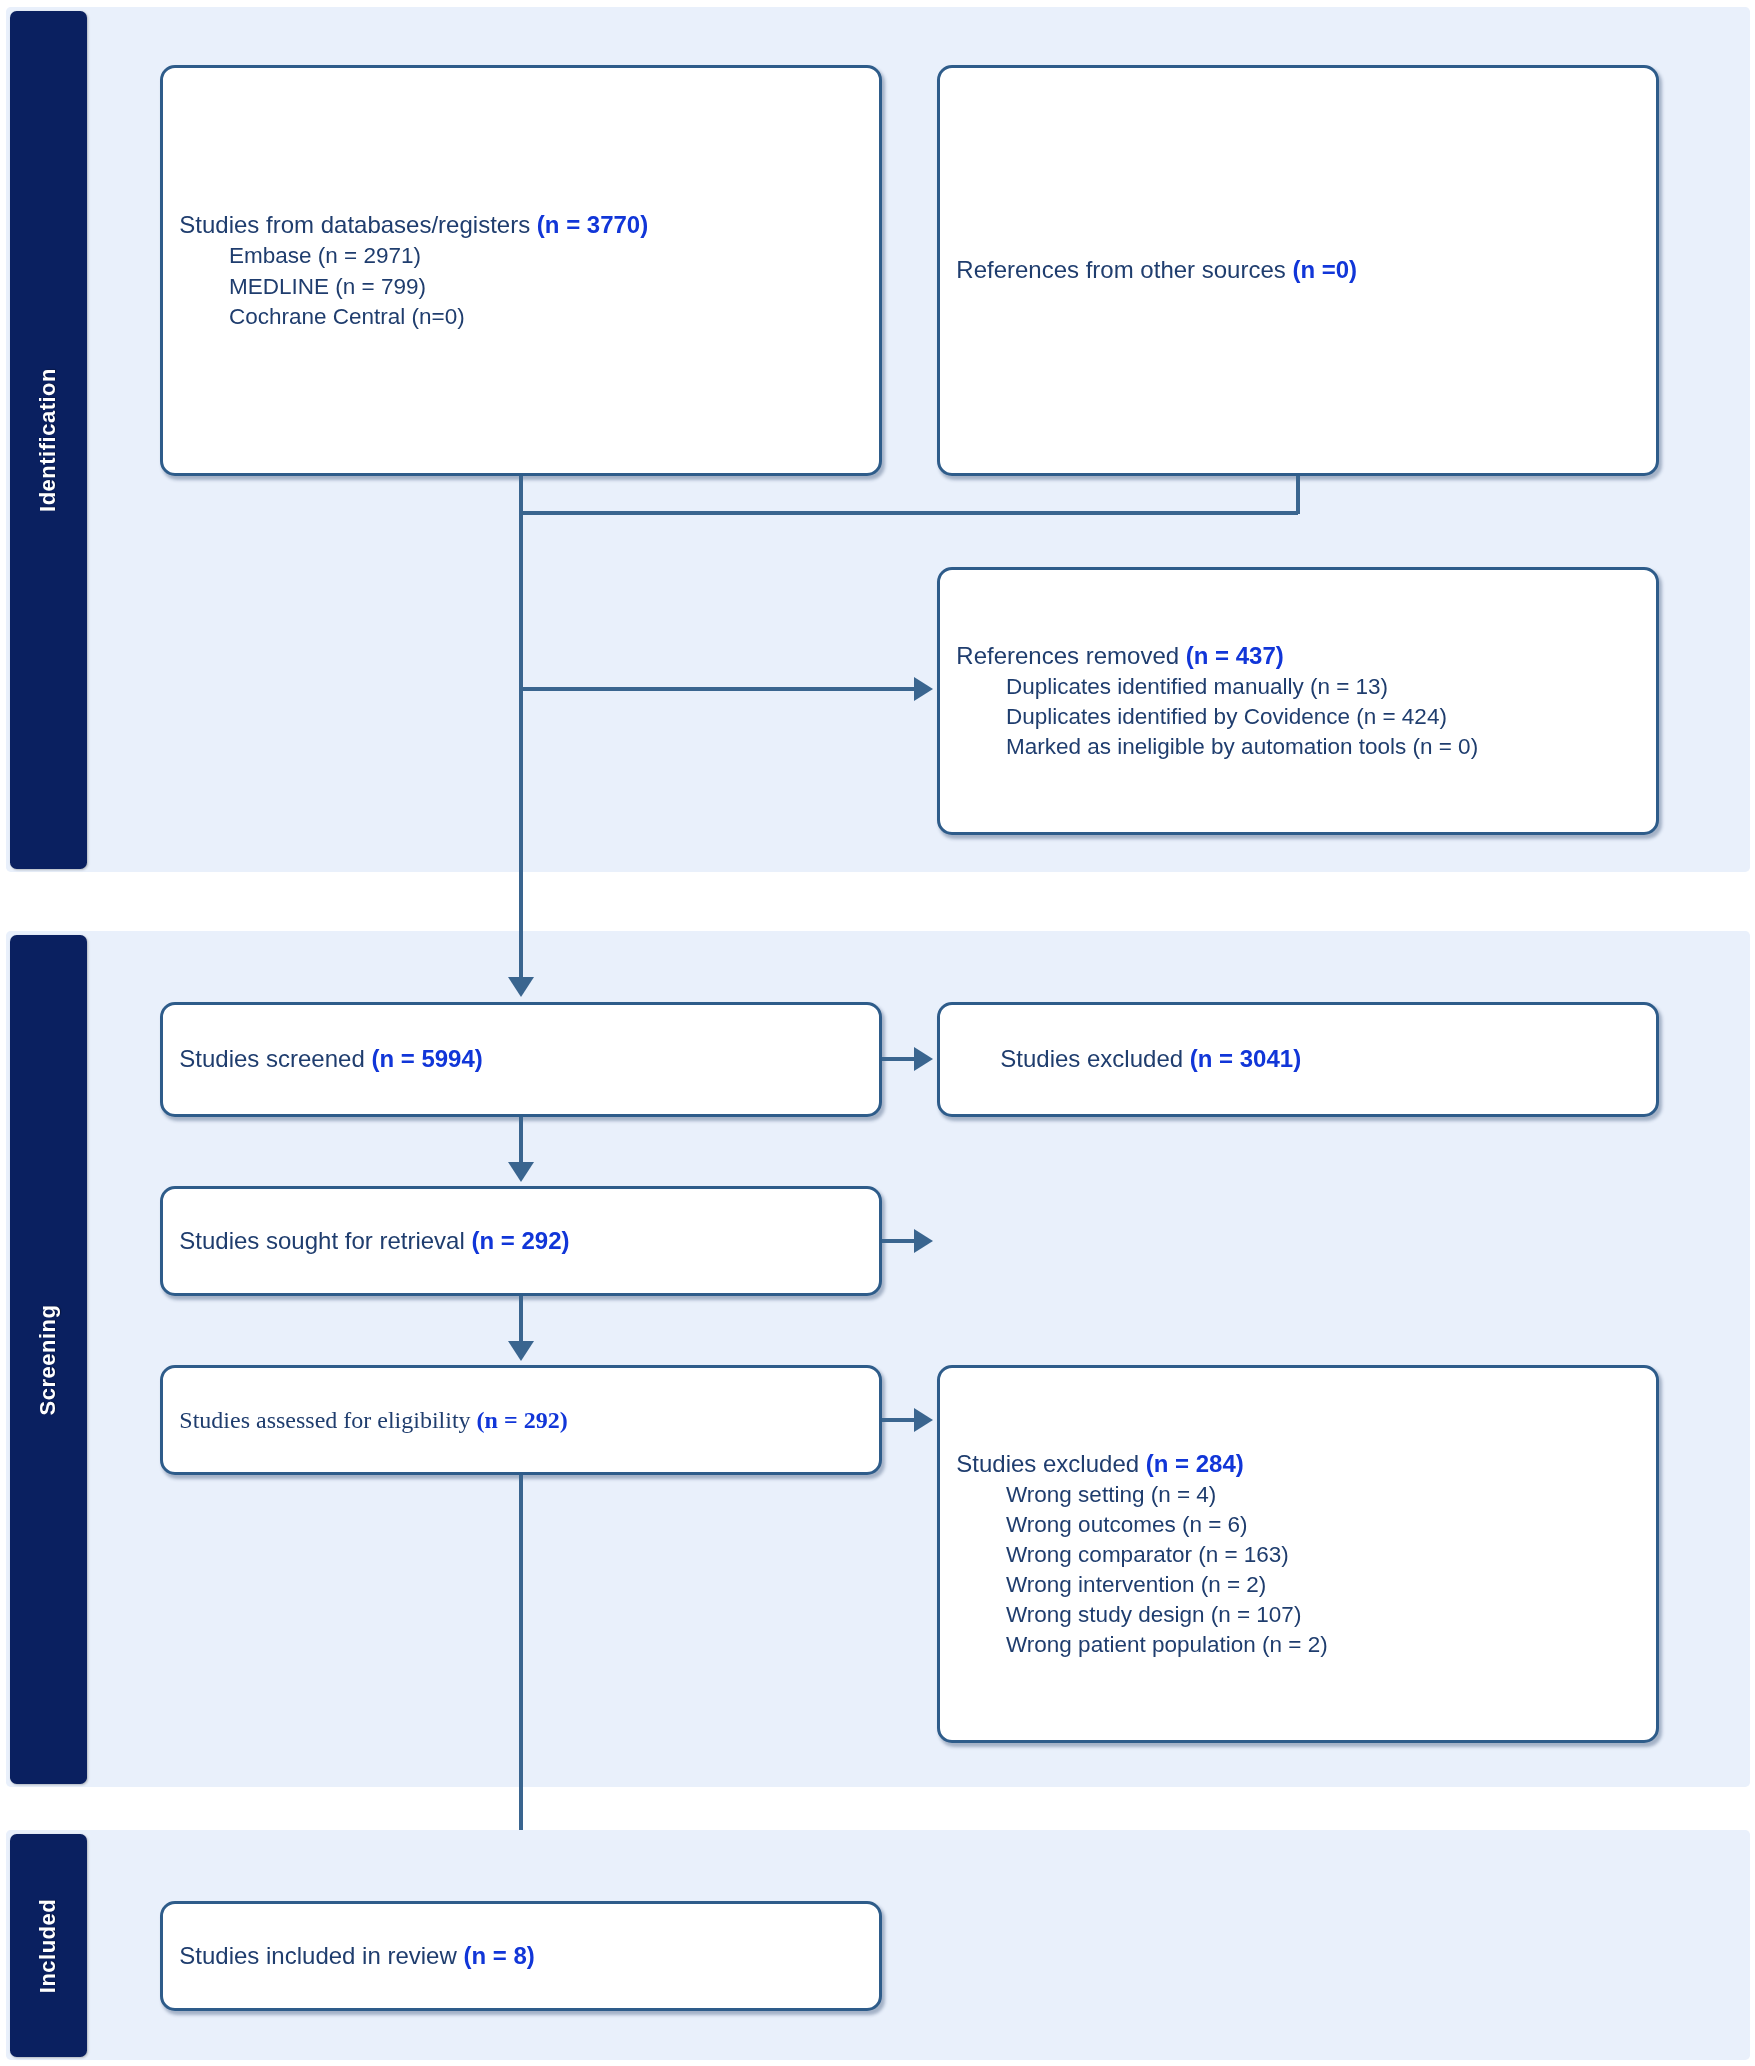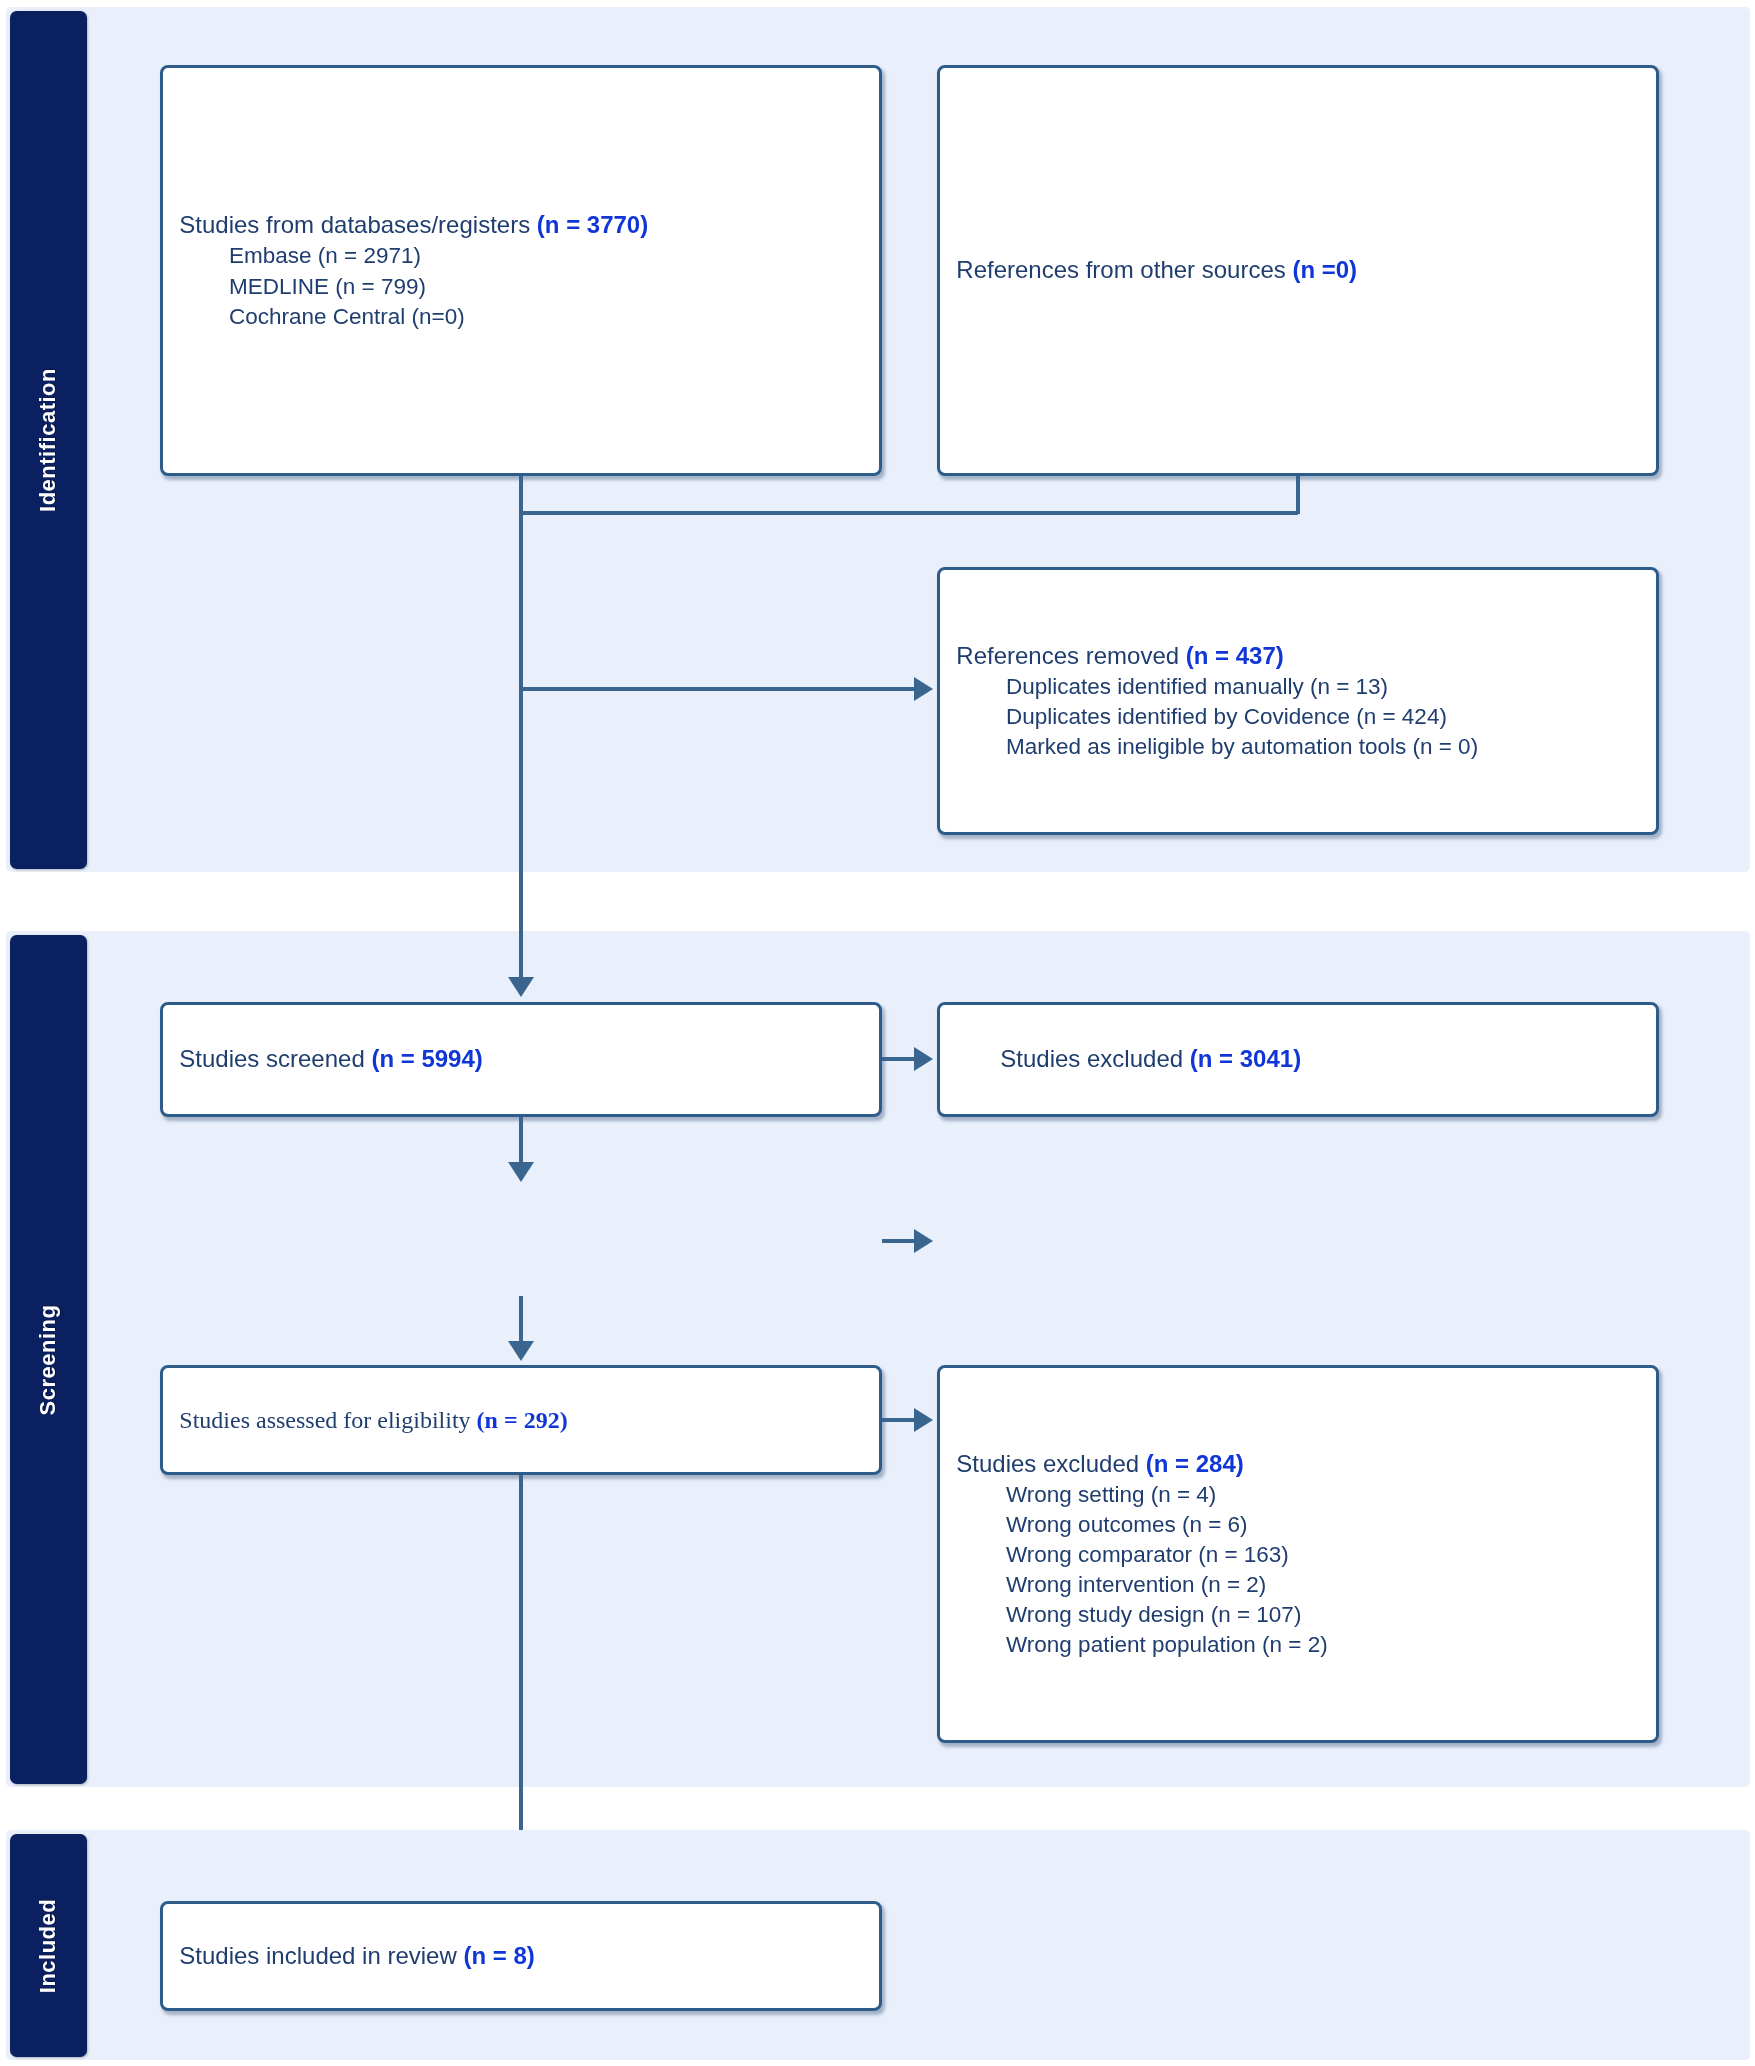--- a/index.html
+++ b/index.html
@@ -17,21 +17,21 @@
      position:absolute;left:50%;top:50%;
      transform:translate(-50%,-50%) rotate(-90deg);
      transform-origin:center center;
      white-space:nowrap;color:#ffffff;font-weight:bold;
      font-size:22px;letter-spacing:0.5px;
      text-shadow:0.5px 0.5px 1px rgba(0,0,0,.4);
   }
 
   
   .box{position:absolute;background:#ffffff;
-       border:3.8px solid #2E5C8A;border-radius:8px;
+       border:3.8px solid #2E5C8A;border-radius:15px;
        box-sizing:border-box;
        box-shadow:2.4px 3.3px 3.3px rgba(20,50,90,.33);
        display:flex;flex-direction:column;justify-content:center;}
   .box .line{
       color:#1F3D6E;font-size:24px;line-height:1.34;
       padding:0 16.3px;white-space:nowrap;}
   .box .line.sub{padding-left:50px;font-size:22.5px;margin-left:16px;}
   .box .line b{color:#1136D8;font-weight:bold;}
 
   
@@ -106,20 +106,25 @@
     <div class="line">
       <span>Studies excluded </span><b>(n = 3041)</b>
     </div>
   </div>
   <div class="h" style="left:882px;top:1057px;width:34px;"></div>
   <div class="arrow-r" style="left:914px;top:1047px;"></div>
 
   <div class="v" style="left:519px;top:1117px;height:50px;"></div>
   <div class="arrow-d" style="left:508px;top:1162px;"></div>
 
+  <div class="box" style="left:160px;top:1186px;width:722px;height:110px;">
+    <div class="line">
+      <span>Studies sought for retrieval </span><b>(n = 292)</b>
+    </div>
+  </div>
   <div class="h" style="left:882px;top:1239px;width:34px;"></div>
   <div class="arrow-r" style="left:914px;top:1229px;"></div>
 
   <div class="v" style="left:519px;top:1296px;height:50px;"></div>
   <div class="arrow-d" style="left:508px;top:1341px;"></div>
 
   <div class="box" style="left:160px;top:1365px;width:722px;height:110px;font-family:Liberation Serif, serif;">
     <div class="line">
       <span>Studies assessed for eligibility </span><b>(n = 292)</b>
     </div>

